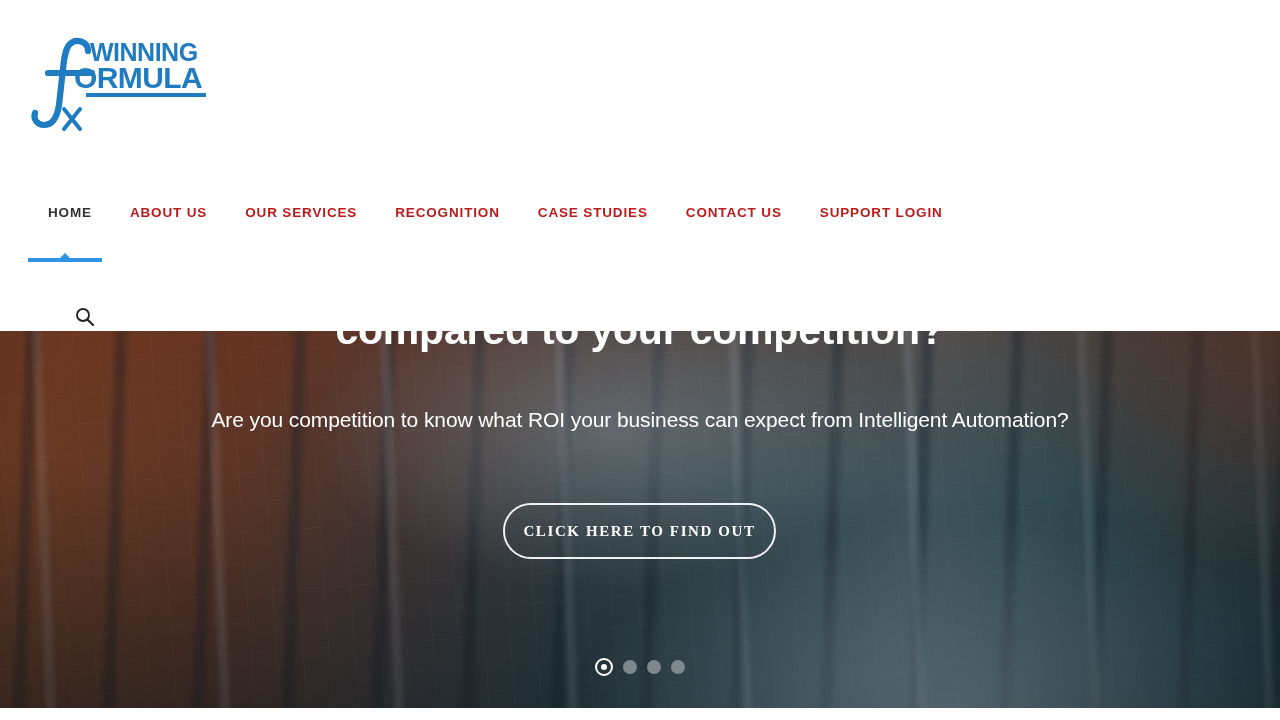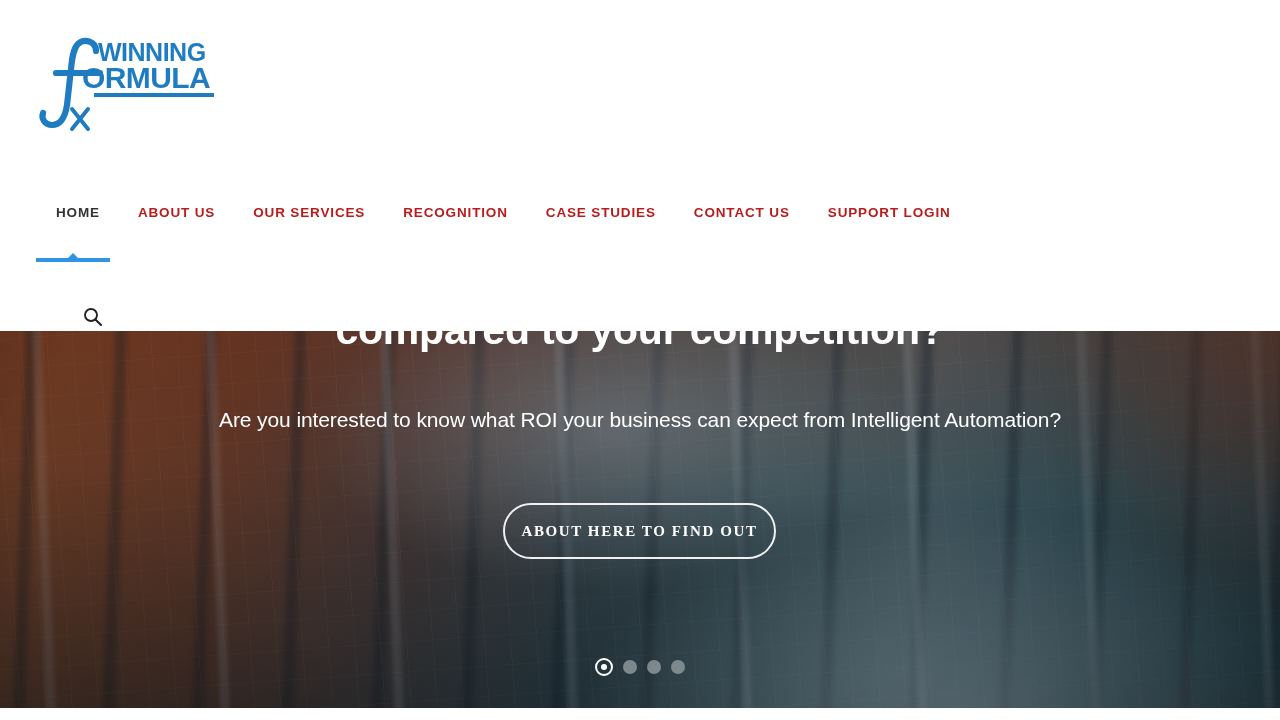--- a/index.html
+++ b/index.html
@@ -15,21 +15,21 @@
   .page {
     position: relative;
     width: 1280px;
     height: 720px;
     background: #ffffff;
   }
 
   
   .header {
     position: absolute;
-    left: 16px; top: 0;
+    left: 8px; top: 0;
     width: 1136px;
     height: 331px;
     background: #ffffff;
     z-index: 20;
   }
 
   
   .logo {
     position: absolute;
     left: 18px;
@@ -302,23 +302,23 @@
       <div class="layer l-grid"></div>
 
       <div class="layer l-glow"></div>
       <div class="layer l-dark"></div>
     </div>
     <div class="hero-vignette"></div>
 
     <div class="hero-content">
       <div class="hero-title">compared to your competition?</div>
 
-      <div class="hero-sub">Are you interested to know what ROI your business can expect from Intelligent Automation?</div>
-
-      <div class="hero-cta">ABOUT HERE TO FIND OUT</div>
+      <div class="hero-sub">Are you competition to know what ROI your business can expect from Intelligent Automation?</div>
+
+      <div class="hero-cta">CLICK HERE TO FIND OUT</div>
     </div>
 
     <div class="dots">
       <span class="dot active"></span>
       <span class="dot"></span>
       <span class="dot"></span>
       <span class="dot"></span>
     </div>
   </div>
 

